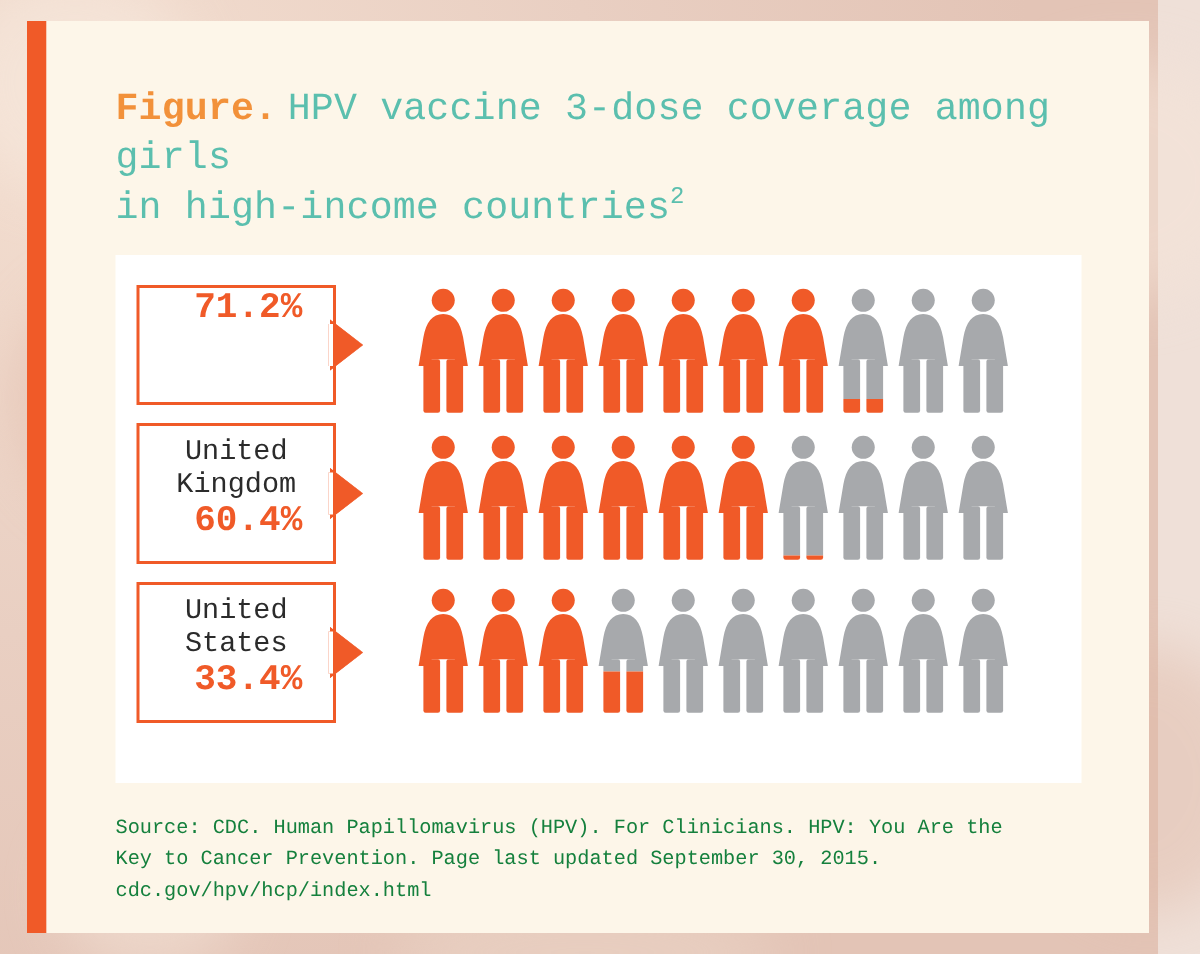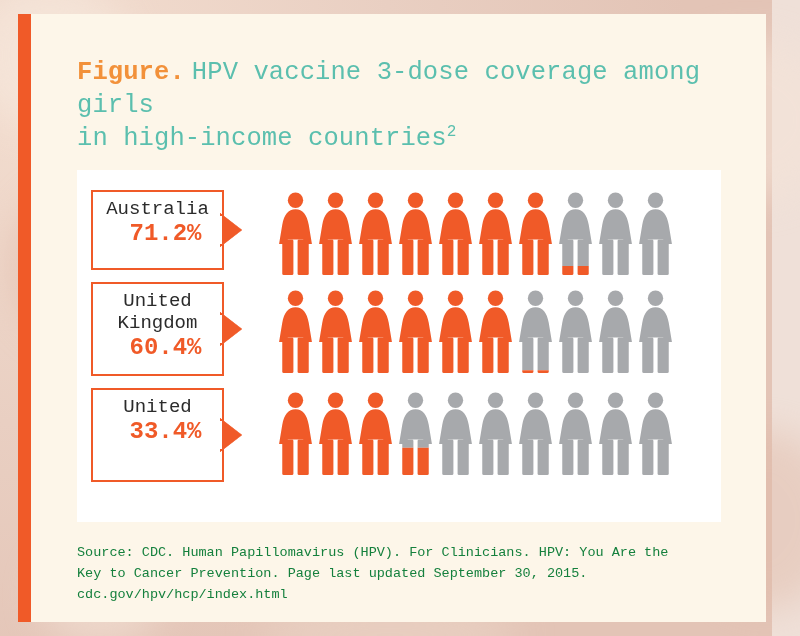--- a/index.html
+++ b/index.html
@@ -183,34 +183,34 @@
         <span class="figure-word">Figure.</span><span>HPV vaccine 3-dose coverage among girls</span>
       </div>
       <div class="title-line">
         <span>in high-income countries</span><span class="sup">2</span>
       </div>
     </div>
 
     <div id="panel">
 
       <div class="label-box" style="left:14px; top:20px; height:80px;">
-        <div class="country">Australia</div>
         <div class="pct">71.2%</div>
         <div class="pointer"></div>
       </div>
 
       <div class="label-box" style="left:14px; top:112px; height:94px;">
         <div class="country">United</div>
         <div class="country" style="padding-top:0">Kingdom</div>
         <div class="pct">60.4%</div>
         <div class="pointer"></div>
       </div>
 
       <div class="label-box" style="left:14px; top:218px; height:94px;">
         <div class="country">United</div>
+        <div class="country" style="padding-top:0">States</div>
         <div class="pct">33.4%</div>
         <div class="pointer"></div>
       </div>
 
       <div class="row-figures" id="row0" style="left:200px; top:22px;">
           <div class="fig-wrap">
   <svg viewBox="0 0 40 92" width="37" height="84" xmlns="http://www.w3.org/2000/svg">
     <defs>
       <clipPath id="clipA0">
                   <rect x="0" y="0" width="40" height="92"></rect>

